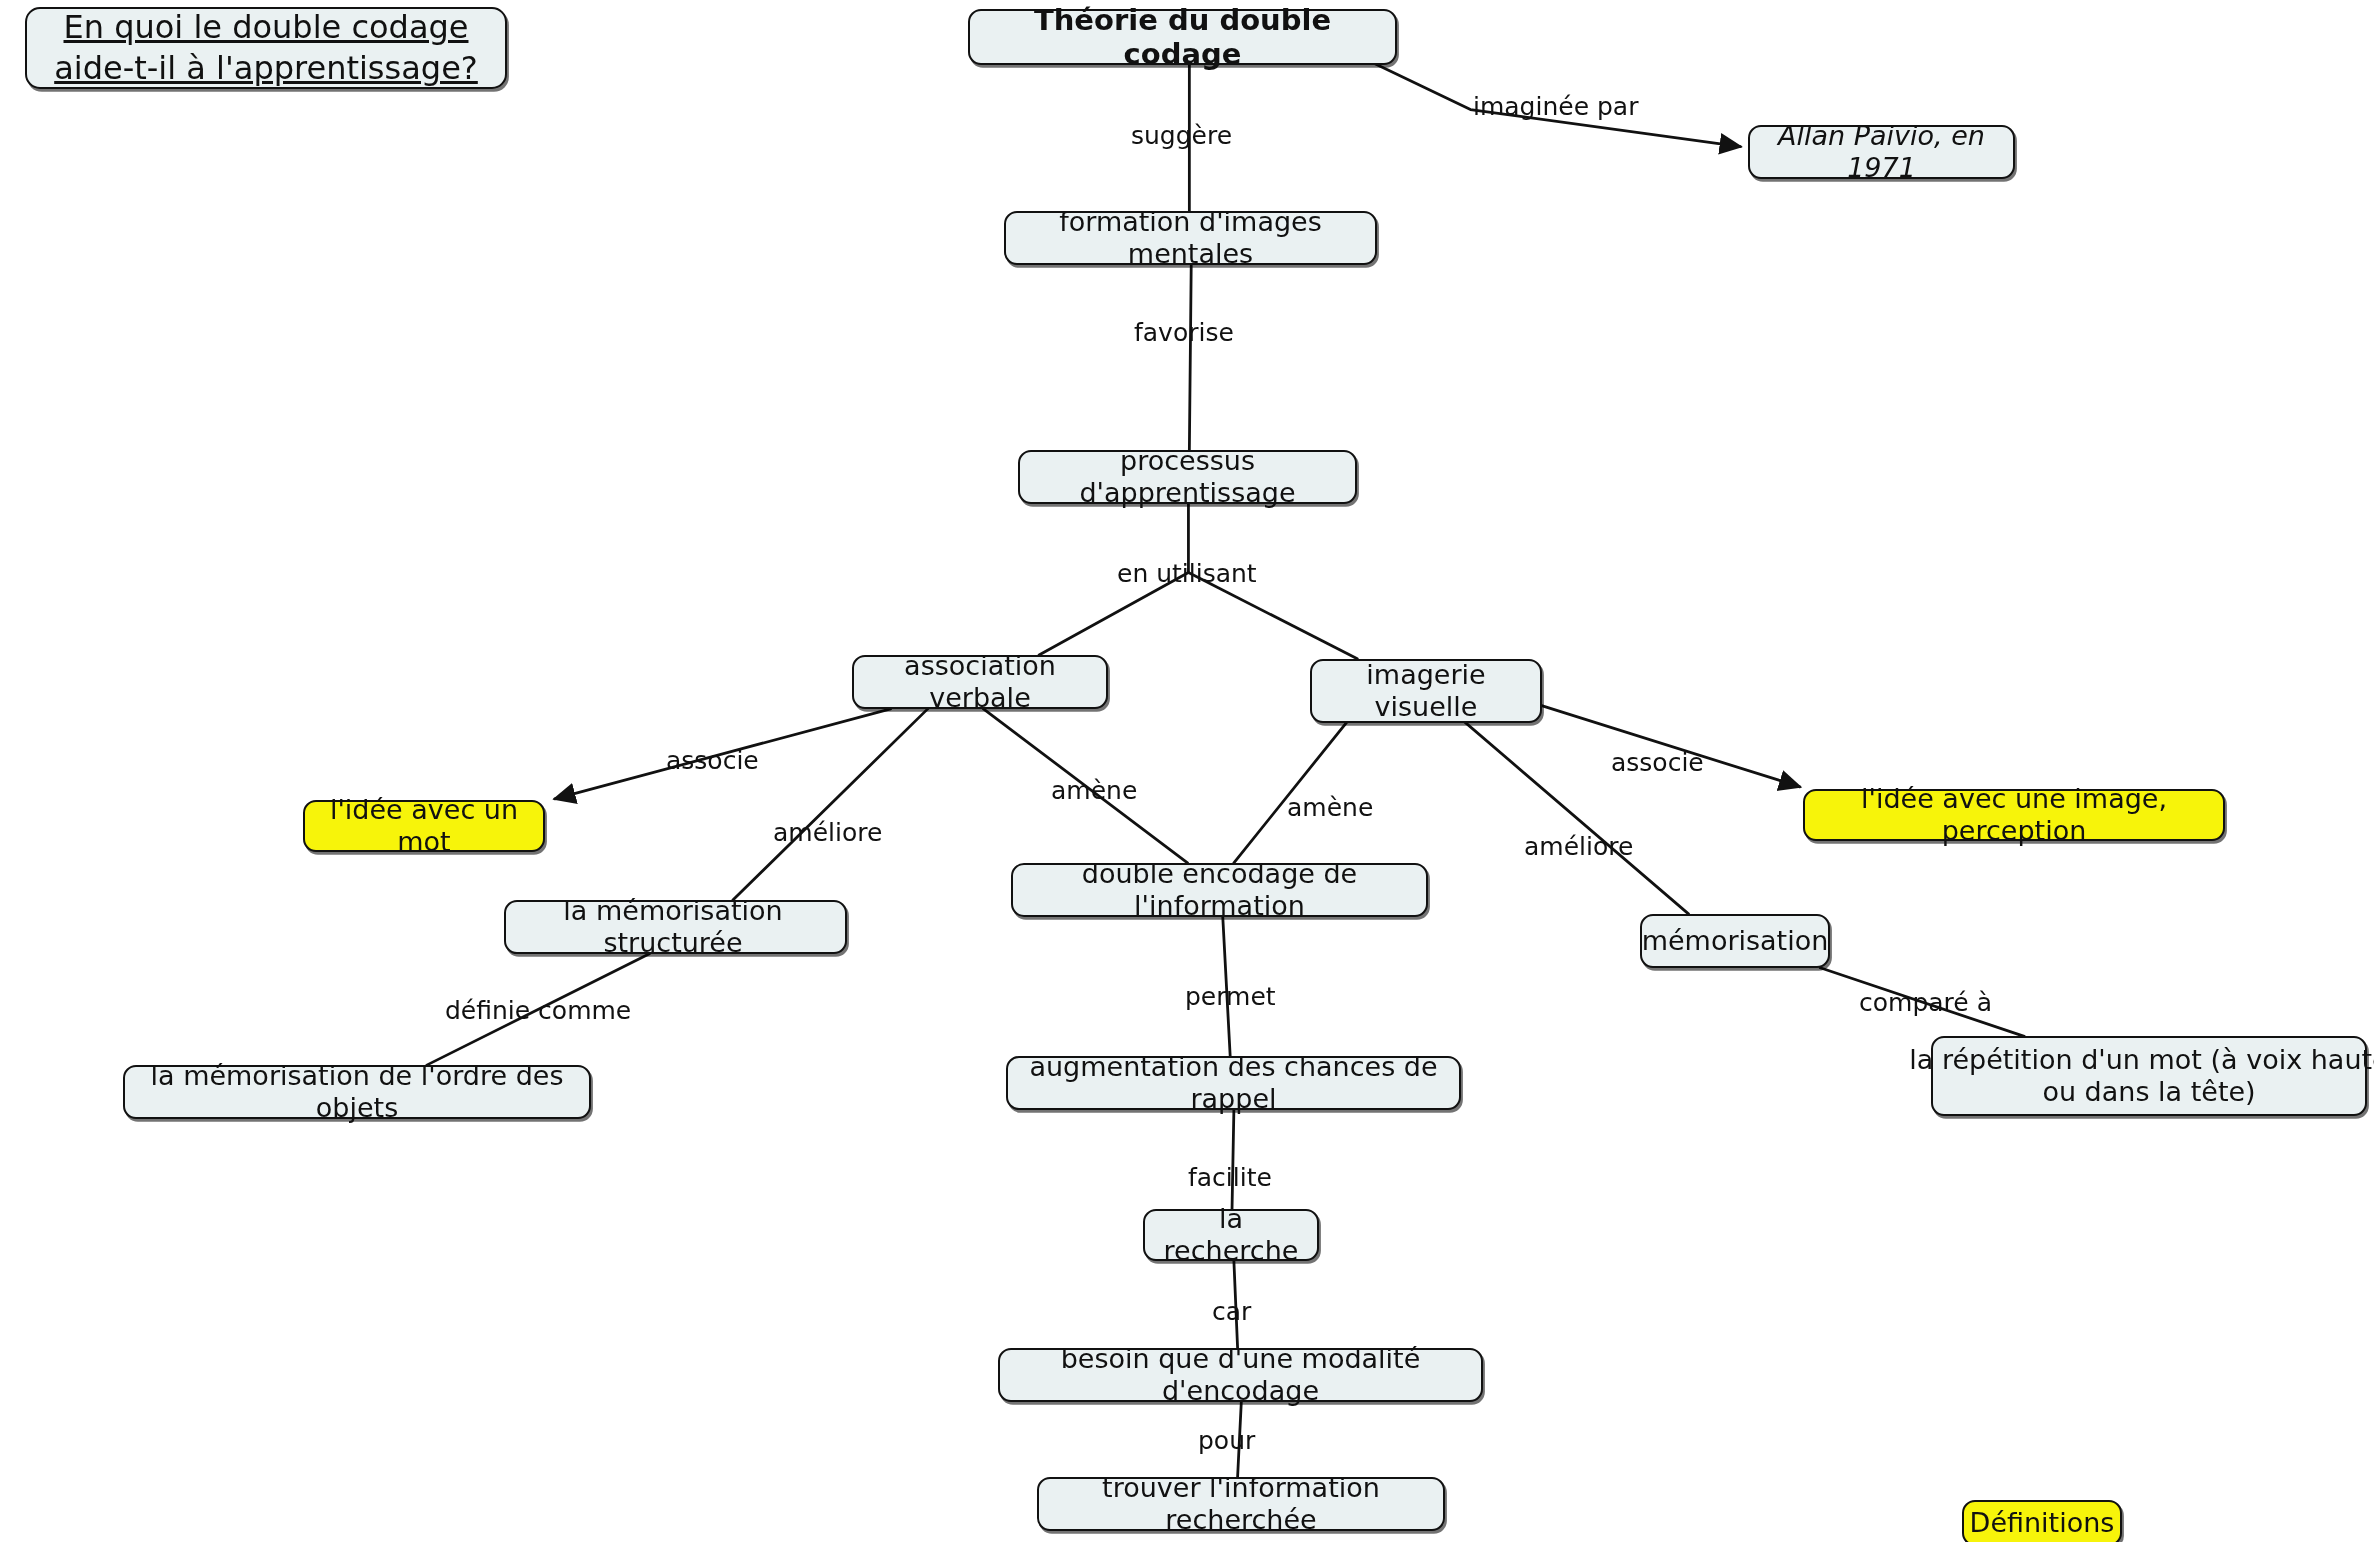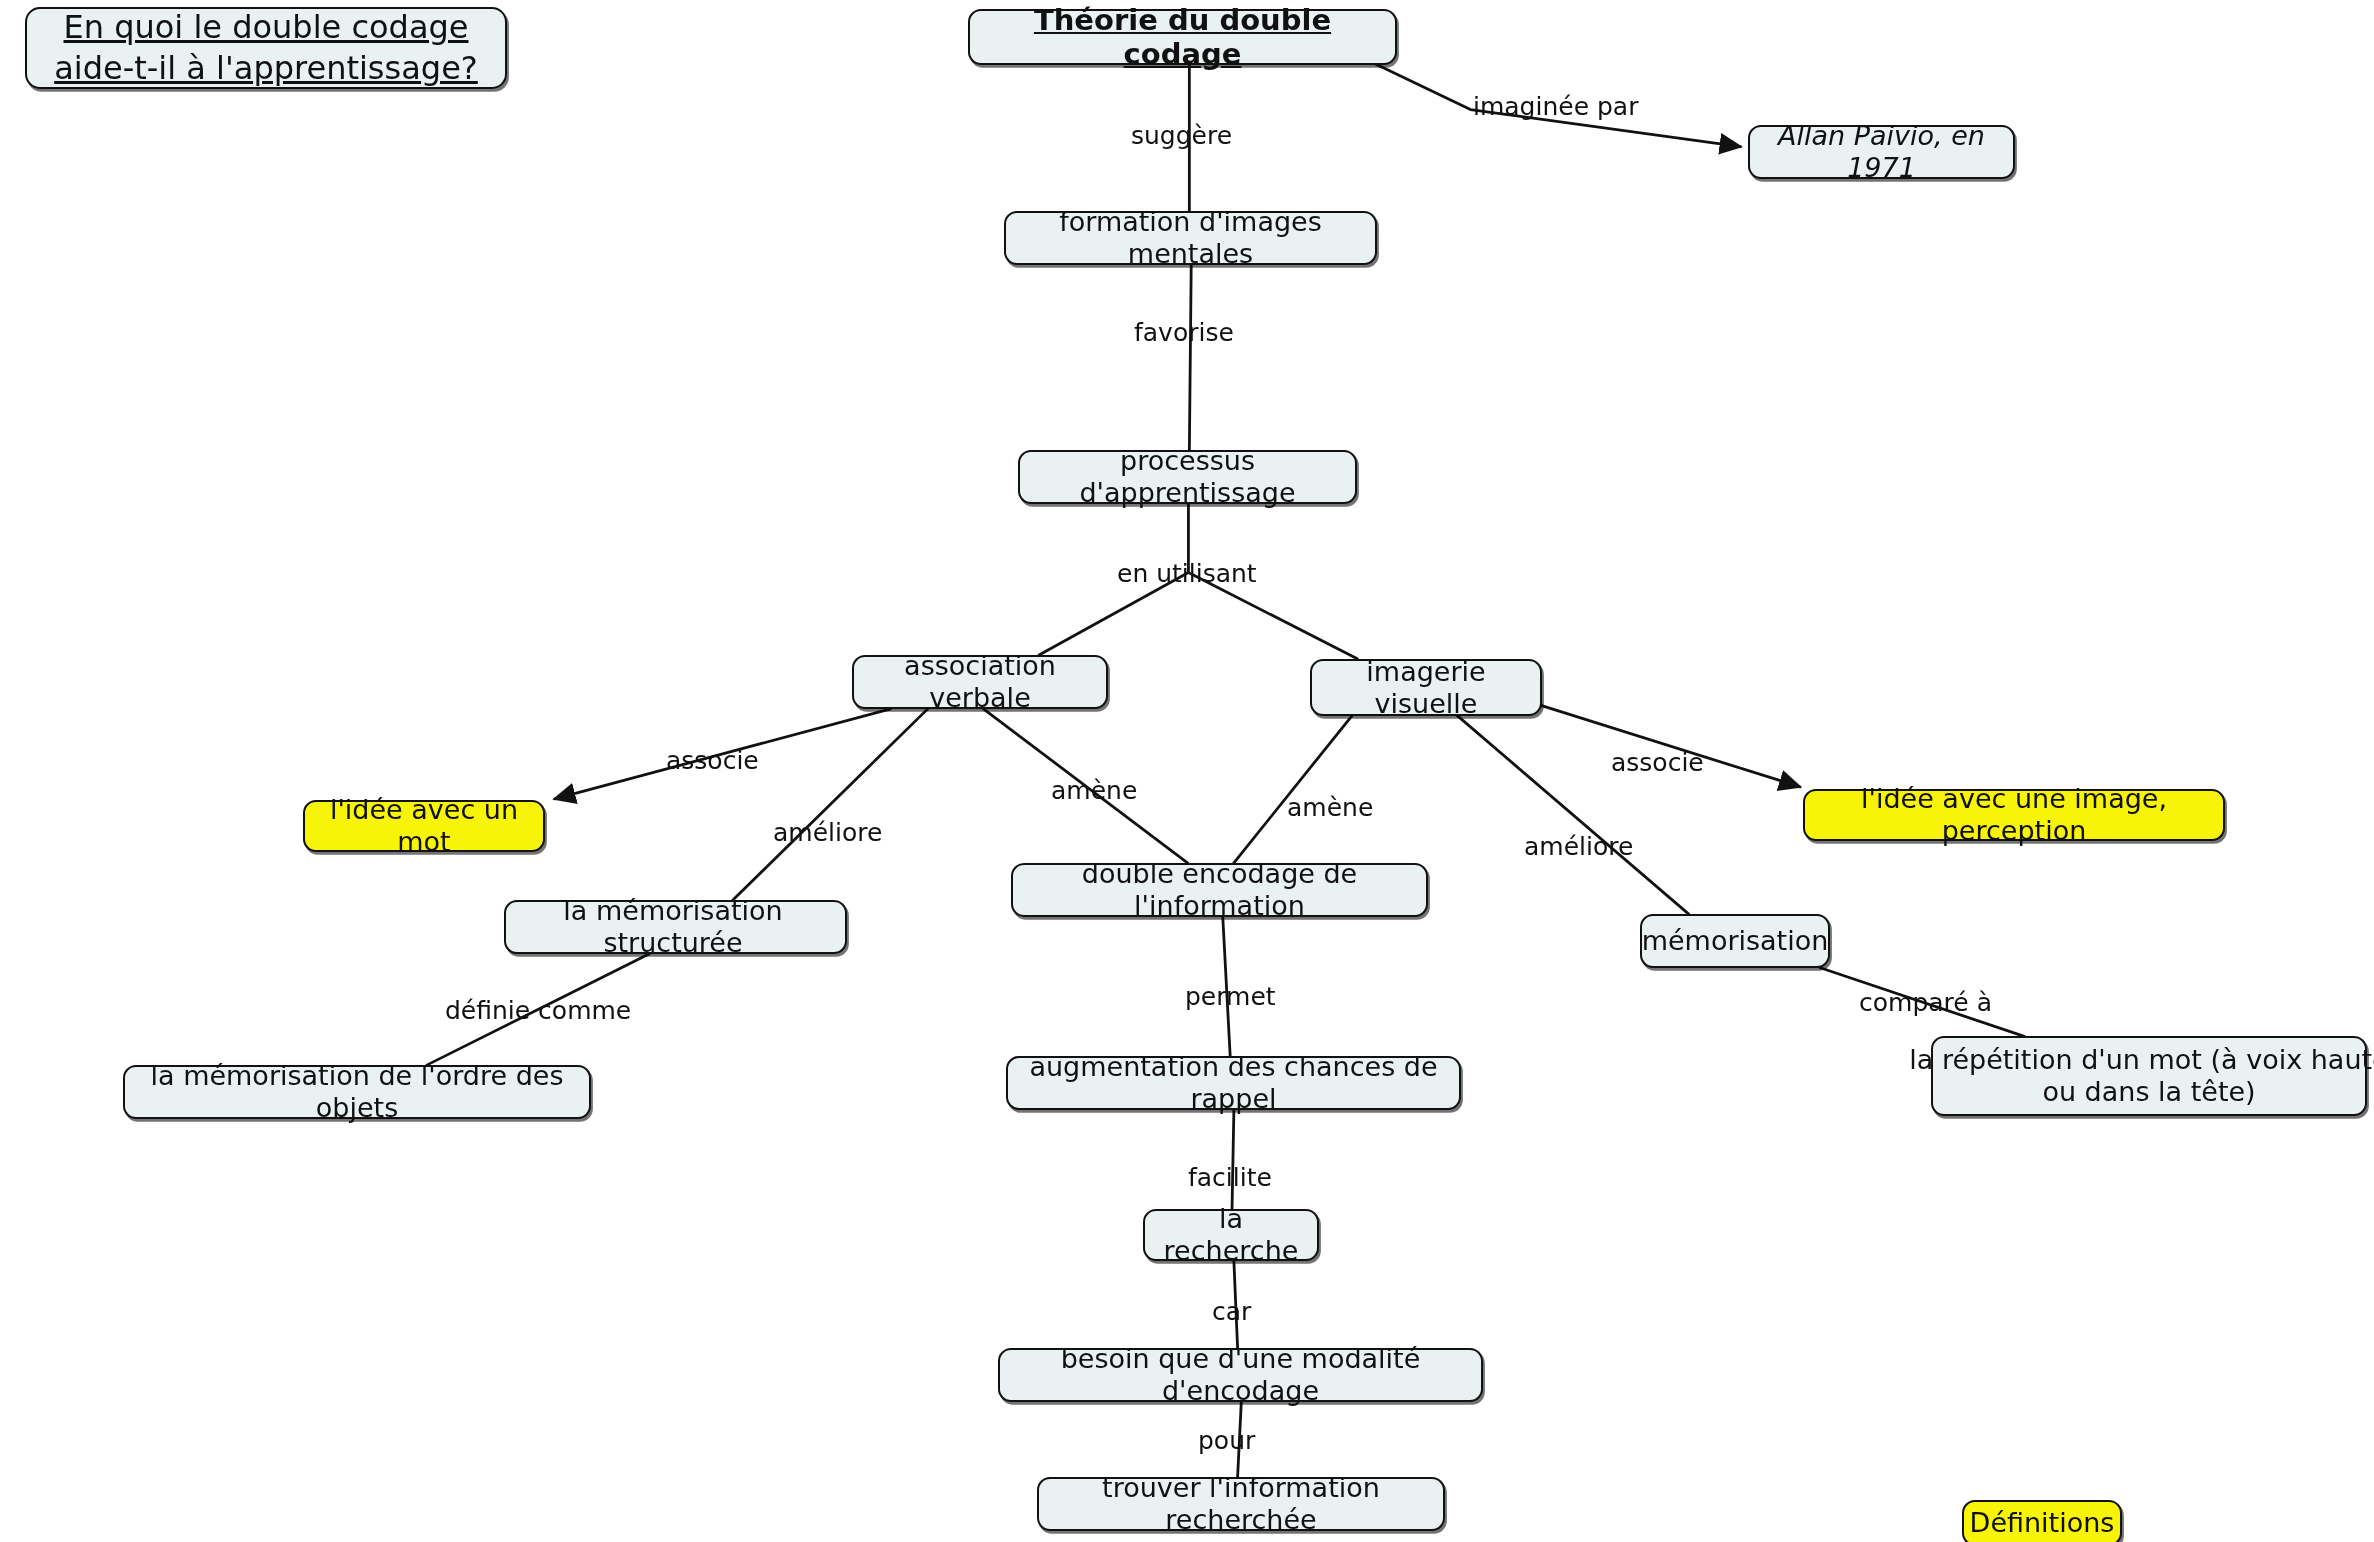--- a/index.html
+++ b/index.html
@@ -40,21 +40,20 @@
     line-height: 1.18;
     padding: 3.7px 13px;
     box-shadow: 1.9px 2.8px 0 rgba(0,0,0,0.55);
   }
   .node.yellow {
     background: #f7f40a;
   }
   .node.title {
     font-weight: bold;
     font-size: 29px;
-    text-decoration: underline;
   }
   .node.question {
     font-size: 32px;
     line-height: 1.3;
     flex-direction: column;
     padding: 7.4px 16.7px;
     border-radius: 15px;
     margin-left: 12px;
   }
   .node.question span {
@@ -121,21 +120,21 @@
       </div>
       <div class="node" style="left: 1004px; top: 211px; width: 373px; height: 54px;">
         <span>formation d'images mentales</span>
       </div>
       <div class="node" style="left: 1018px; top: 450px; width: 339px; height: 54px;">
         <span>processus d'apprentissage</span>
       </div>
       <div class="node" style="left: 852px; top: 655px; width: 256px; height: 54px;">
         <span>association verbale</span>
       </div>
-      <div class="node" style="left: 1310px; top: 659px; width: 232px; height: 57px;">
+      <div class="node" style="left: 1310px; top: 659px; width: 232px; height: 64px;">
         <span>imagerie visuelle</span>
       </div>
       <div class="node yellow" style="left: 303px; top: 800px; width: 242px; height: 52px;">
         <span>l'idée avec un mot</span>
       </div>
       <div class="node yellow" style="left: 1803px; top: 789px; width: 422px; height: 52px;">
         <span>l'idée avec une image, perception</span>
       </div>
       <div class="node" style="left: 504px; top: 900px; width: 343px; height: 54px; padding-left: 8px;">
         <span>la mémorisation structurée</span>

